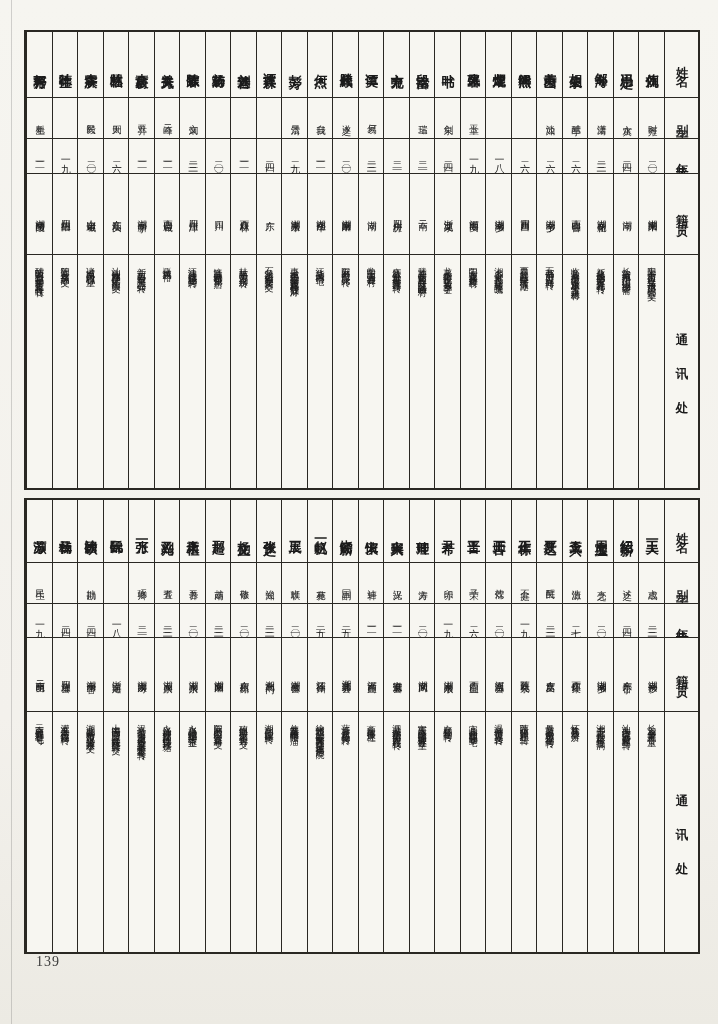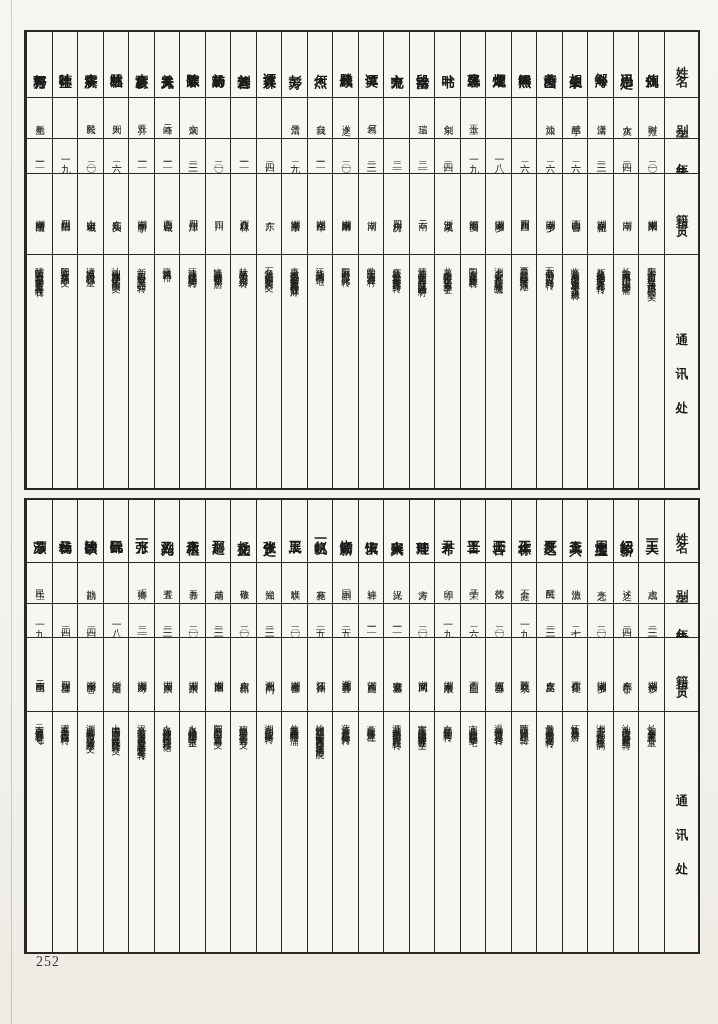--- a/index.html
+++ b/index.html
@@ -973,14 +973,14 @@
     </div>
     <div class="cell jiguan">
       <span class="v">云南昆明</span>
     </div>
     <div class="cell contact">
       <span class="v">云南府铁局巷廿七号</span>
     </div>
   </div>
     </div>
 
-  <div class="page-number">252</div>
+  <div class="page-number">139</div>
 </div>
 
 </body></html>

